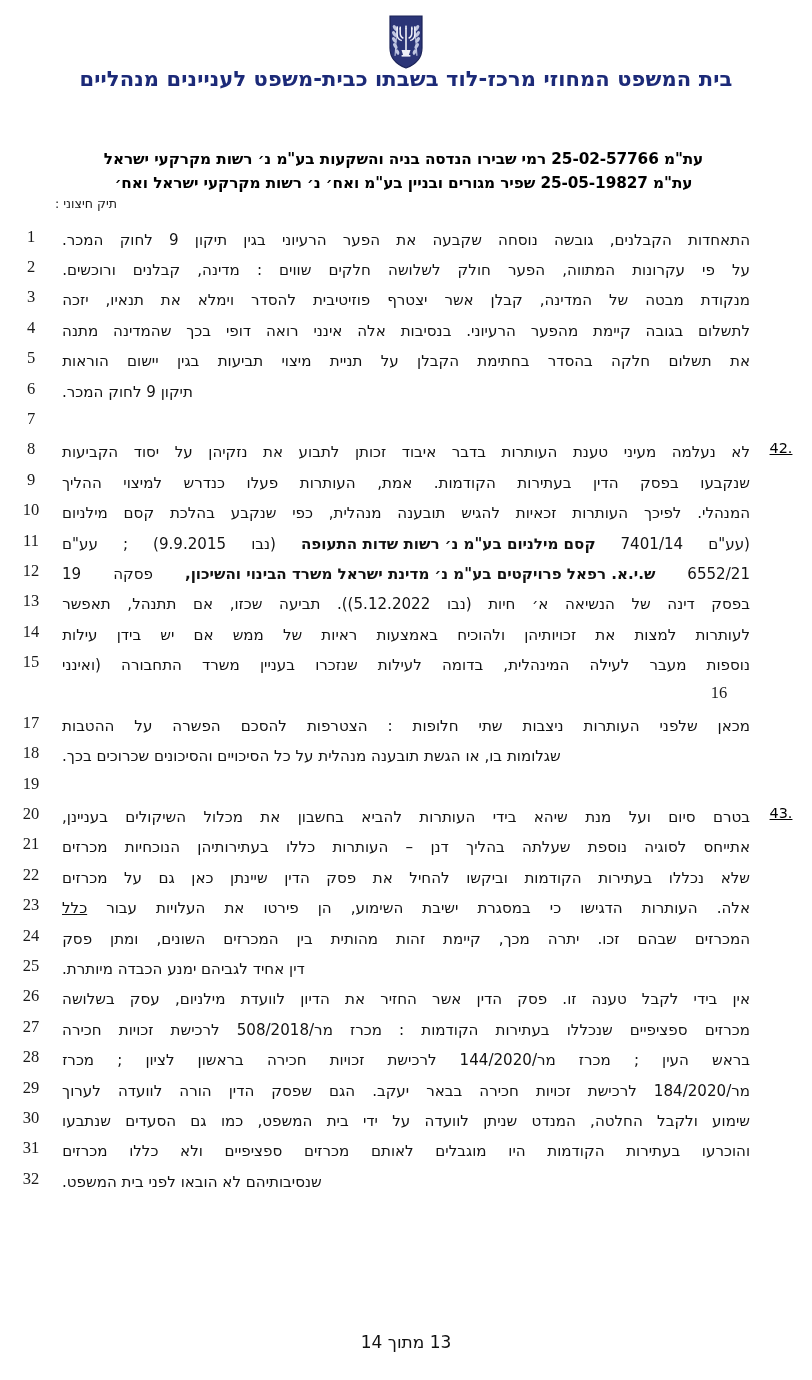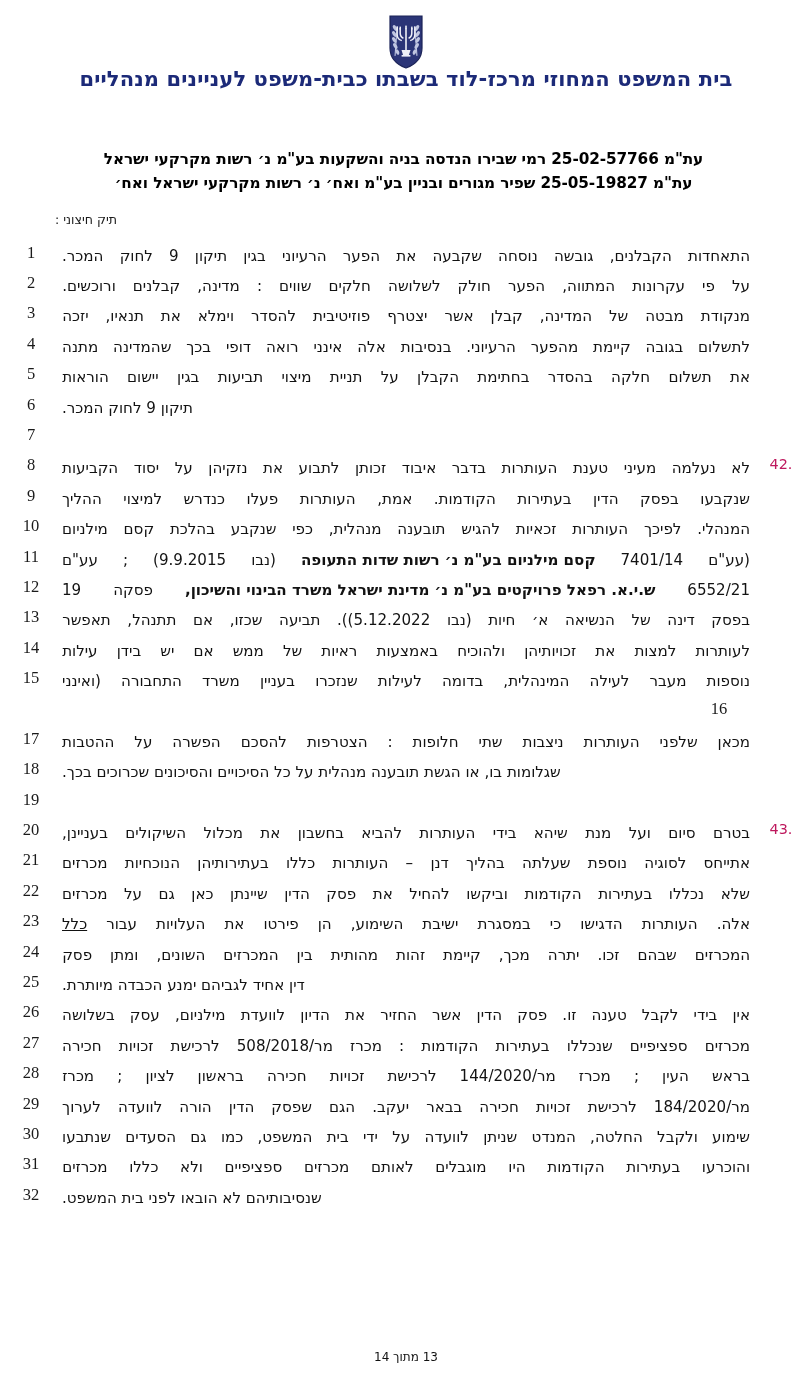--- a/index.html
+++ b/index.html
@@ -63,21 +63,20 @@
     line-height: 1.55;
     letter-spacing: -0.1px;
     white-space: nowrap;
     color: #000;
   }
 
   .external-file {
     direction: rtl;
     text-align: left;
     padding-left: 55px;
-    margin-top: 16px;
     font-size: 12.6px;
     color: #1a1a1a;
   }
 
   
   .body-area {
     margin-top: 14px;
     padding-right: 0;
     padding-left: 0;
     direction: rtl;
@@ -89,24 +88,25 @@
     align-items: flex-start;
     height: 30.4px;
   }
 
   
   .para-num {
     flex: 0 0 62px;
     text-align: center;
     font-size: 14.4px;
     font-weight: 400;
-    color: #be185d;
+    color: #000000;
     direction: ltr;
     padding-top: 3px;
     box-sizing: border-box;
+    text-decoration: underline;
   }
 
   .text-cell {
     flex: 1 1 auto;
     font-size: 15.1px;
     line-height: 30.4px;
     color: #121212;
     direction: rtl;
     padding-top: 0;
     white-space: nowrap;
@@ -125,25 +125,25 @@
     font-size: 16.5px;
     color: #1a1a1a;
     direction: ltr;
     font-family: "Liberation Serif", "DejaVu Serif", serif;
     padding-top: 2px;
     box-sizing: border-box;
   }
 
   .footer {
     position: absolute;
-    bottom: 16px;
+    bottom: 28px;
     left: 0;
     width: 100%;
     text-align: center;
-    font-size: 12px;
+    font-size: 17px;
     direction: rtl;
     color: #111;
   }
 </style>
 </head>
 <body>
 
 <div class="page">
 
   <div class="emblem-wrap">

